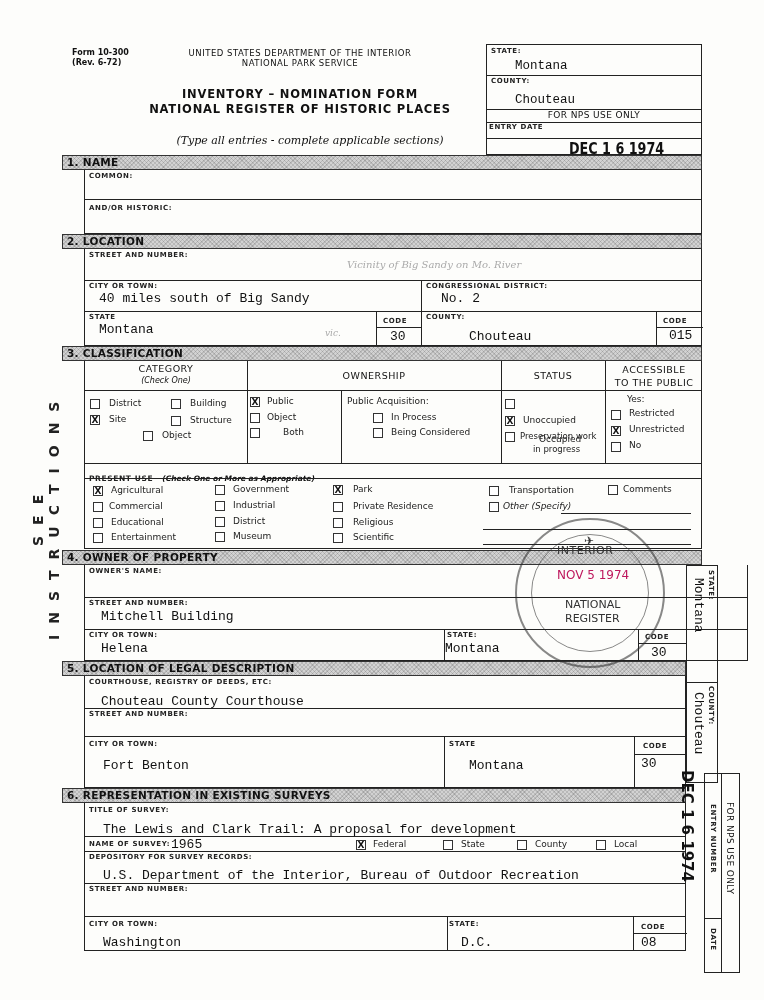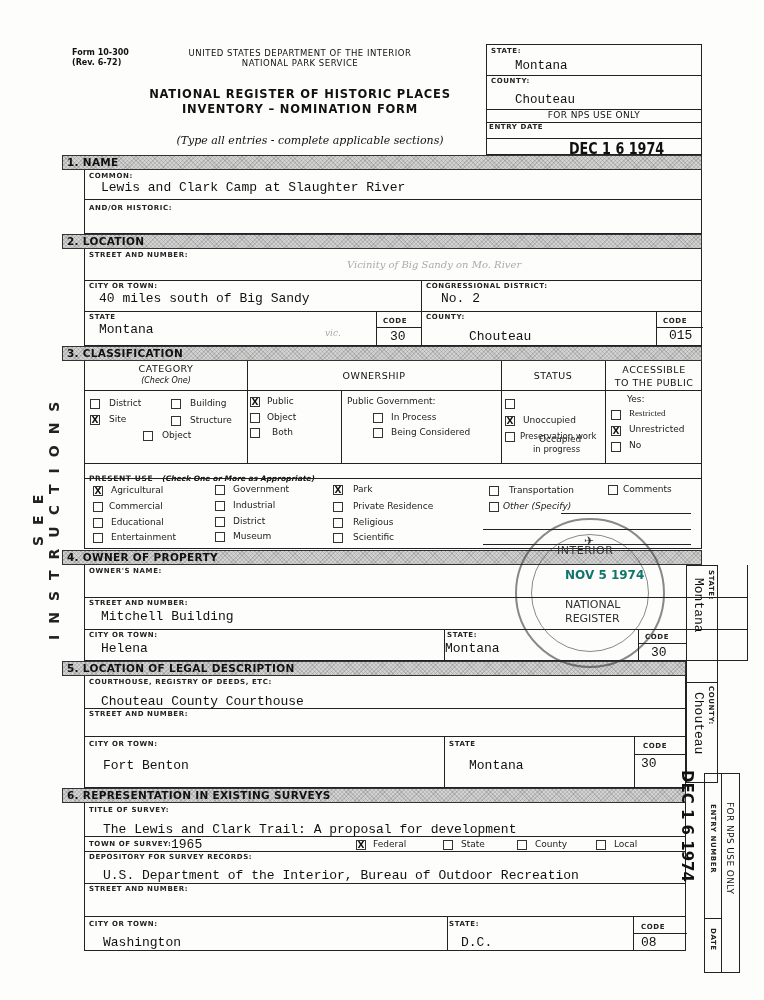--- a/index.html
+++ b/index.html
@@ -30,22 +30,22 @@
 
 <div class="abs sans" style="left:72px;top:48px;font-size:8px;font-weight:bold;line-height:10px;">
   <div>Form 10-300</div>
   <div>(Rev. 6-72)</div>
 </div>
 <div class="abs sans" style="left:150px;top:48px;width:300px;text-align:center;font-size:8.5px;letter-spacing:0.5px;line-height:10px;">
   <div>UNITED STATES DEPARTMENT OF THE INTERIOR</div>
   <div>NATIONAL PARK SERVICE</div>
 </div>
 <div class="abs sans" style="left:120px;top:87px;width:360px;text-align:center;font-size:11.5px;font-weight:bold;letter-spacing:0.8px;line-height:15px;">
+  <div>INVENTORY – NOMINATION FORM</div>
   <div>NATIONAL REGISTER OF HISTORIC PLACES</div>
-  <div>INVENTORY – NOMINATION FORM</div>
 </div>
 <div class="abs serif" style="left:140px;top:134px;width:340px;text-align:center;font-size:11px;font-style:italic;">(Type all entries -  complete applicable sections)</div>
 
 <div class="box" style="left:486px;top:44px;width:216px;height:111px;border-width:1.5px;">
   <div class="lbl abs" style="left:4px;top:2px;">STATE:</div>
   <div class="val abs" style="left:28px;top:14px;font-size:12.5px;">Montana</div>
   <div class="hl" style="left:0;top:30px;width:100%;"></div>
   <div class="lbl abs" style="left:4px;top:32px;">COUNTY:</div>
   <div class="val abs" style="left:28px;top:48px;font-size:12.5px;">Chouteau</div>
   <div class="hl" style="left:0;top:64px;width:100%;"></div>
@@ -56,21 +56,20 @@
   <div class="abs sans" style="left:82px;top:95px;font-size:15px;font-weight:bold;letter-spacing:0px;transform:scaleX(0.85);transform-origin:left;">DEC 1 6 1974</div>
 </div>
 
 <div class="vert sans" style="left:30px;top:365px;height:300px;transform:rotate(180deg);font-size:14px;letter-spacing:11px;font-weight:bold;color:#222;text-align:center;">SEE INSTRUCTIONS</div>
 
 <div class="hdr-bar" style="top:155px;">
     <span>1. NAME</span>
   </div>
 <div class="box" style="left:84px;top:170px;width:618px;height:64px;border-top:none;">
   <div class="lbl abs" style="left:4px;top:2px;">COMMON:</div>
-  <div class="val abs" style="left:16px;top:10px;">Lewis and Clark Camp at Slaughter River</div>
   <div class="hl" style="left:0;top:29px;width:100%;"></div>
   <div class="lbl abs" style="left:4px;top:34px;">AND/OR HISTORIC:</div>
   <div class="val abs" style="left:16px;top:44px;"></div>
 </div>
 
 <div class="hdr-bar" style="top:234px;">
     <span>2. LOCATION</span>
   </div>
 <div class="box" style="left:84px;top:249px;width:618px;height:97px;border-top:none;">
   <div class="lbl abs" style="left:4px;top:2px;">STREET AND NUMBER:</div>
@@ -125,39 +124,39 @@
   <div class="cb" style="left:86px;top:55px;"></div>
   <div class="cbl" style="left:105px;top:54px;">Structure</div>
   <div class="cb" style="left:58px;top:70px;"></div>
   <div class="cbl" style="left:77px;top:69px;">Object</div>
 
   <div class="cb" style="left:165px;top:36px;">X</div>
   <div class="cbl" style="left:182px;top:35px;text-align:right;">Public</div>
   <div class="cb" style="left:165px;top:52px;"></div>
   <div class="cbl" style="left:182px;top:51px;">Object</div>
   <div class="cb" style="left:165px;top:67px;"></div>
-  <div class="cbl" style="left:171px;top:66px;padding-left:16px;">Both</div>
+  <div class="cbl" style="left:182px;top:66px;padding-left:16px;">Both</div>
   <div class="vl" style="left:256px;top:29px;height:73px;"></div>
-  <div class="cbl" style="left:262px;top:35px;">Public Government:</div>
+  <div class="cbl" style="left:262px;top:35px;">Public Acquisition:</div>
   <div class="cb" style="left:288px;top:52px;"></div>
   <div class="cbl" style="left:306px;top:51px;">In Process</div>
   <div class="cb" style="left:288px;top:67px;"></div>
   <div class="cbl" style="left:306px;top:66px;">Being Considered</div>
 
   <div class="cb" style="left:420px;top:38px;"></div>
   <div class="cbl" style="left:454px;top:37px;margin-top:36px;">Occupied</div>
   <div class="cb" style="left:420px;top:55px;">X</div>
   <div class="cbl" style="left:438px;top:54px;">Unoccupied</div>
   <div class="cb" style="left:420px;top:71px;"></div>
   <div class="cbl" style="left:435px;top:70px;font-size:8.5px;">Preservation work</div>
   <div class="cbl" style="left:448px;top:83px;font-size:8.5px;">in progress</div>
 
   <div class="cbl" style="left:542px;top:33px;">Yes:</div>
   <div class="cb" style="left:526px;top:49px;"></div>
-  <div class="cbl" style="left:544px;top:47px;font-family:Liberation Serif, serif;">Restricted</div>
+  <div class="cbl" style="left:544px;top:47px;">Restricted</div>
   <div class="cb" style="left:526px;top:65px;">X</div>
   <div class="cbl" style="left:544px;top:63px;">Unrestricted</div>
   <div class="cb" style="left:526px;top:81px;"></div>
   <div class="cbl" style="left:544px;top:79px;">No</div>
 
   <div class="hl" style="left:0;top:102px;width:100%;"></div>
 
   <div class="abs" style="left:4px;top:105px;">
     <span class="lbl" style="font-size:7.5px;">PRESENT USE</span>
     <span class="sans" style="font-size:7.5px;font-style:italic;font-weight:bold;margin-left:4px;">(Check One or More as Appropriate)</span>
@@ -243,21 +242,21 @@
   <div class="val abs" style="left:556px;top:80px;">30</div>
 </div>
 
 <div class="hdr-bar" style="top:788px;width:624px;">
     <span>6. REPRESENTATION IN EXISTING SURVEYS</span>
   </div>
 <div class="box" style="left:84px;top:803px;width:602px;height:148px;border-top:none;">
   <div class="lbl abs" style="left:4px;top:3px;">TITLE OF SURVEY:</div>
   <div class="val abs" style="left:18px;top:19px;">The Lewis and Clark Trail:  A proposal for development</div>
   <div class="hl" style="left:0;top:33px;width:100%;"></div>
-  <div class="lbl abs" style="left:4px;top:37px;">TOWN OF SURVEY:</div>
+  <div class="lbl abs" style="left:4px;top:37px;">NAME OF SURVEY:</div>
   <div class="val abs" style="left:86px;top:34px;">1965</div>
   <div class="cb" style="left:271px;top:37px;">X</div>
   <div class="cbl" style="left:288px;top:36px;">Federal</div>
   <div class="cb" style="left:358px;top:37px;"></div>
   <div class="cbl" style="left:376px;top:36px;">State</div>
   <div class="cb" style="left:432px;top:37px;"></div>
   <div class="cbl" style="left:450px;top:36px;">County</div>
   <div class="cb" style="left:511px;top:37px;"></div>
   <div class="cbl" style="left:529px;top:36px;">Local</div>
   <div class="hl" style="left:0;top:48px;width:100%;"></div>
@@ -290,16 +289,16 @@
   <div class="vert lbl" style="left:4px;top:30px;font-size:7px;">ENTRY NUMBER</div>
   <div class="hl" style="left:0;top:144px;width:16px;"></div>
   <div class="vert lbl" style="left:4px;top:154px;font-size:7px;">DATE</div>
 </div>
 <div class="vert sans" style="left:678px;top:770px;font-size:15px;font-weight:bold;">DEC 1 6 1974</div>
 
 <div class="stamp" style="left:515px;top:518px;width:150px;height:150px;">
   <div class="stamp" style="left:14px;top:14px;width:118px;height:118px;border-width:1px;"></div>
   <div class="abs" style="left:67px;top:14px;font-size:12px;color:#333;">✈</div>
   <div class="abs sans" style="left:40px;top:24px;font-size:11px;color:#333;letter-spacing:0.5px;">INTERIOR</div>
-  <div class="abs sans" style="left:48px;top:48px;font-size:12px;font-weight:bold;color:#0f766e;">NOV 5  1974</div>
+  <div class="abs sans" style="left:40px;top:48px;font-size:12px;font-weight:normal;color:#be185d;">NOV 5  1974</div>
   <div class="abs sans" style="left:48px;top:78px;font-size:11px;color:#333;">NATIONAL</div>
   <div class="abs sans" style="left:48px;top:92px;font-size:11px;color:#333;">REGISTER</div>
 </div>
 
 </body></html>

